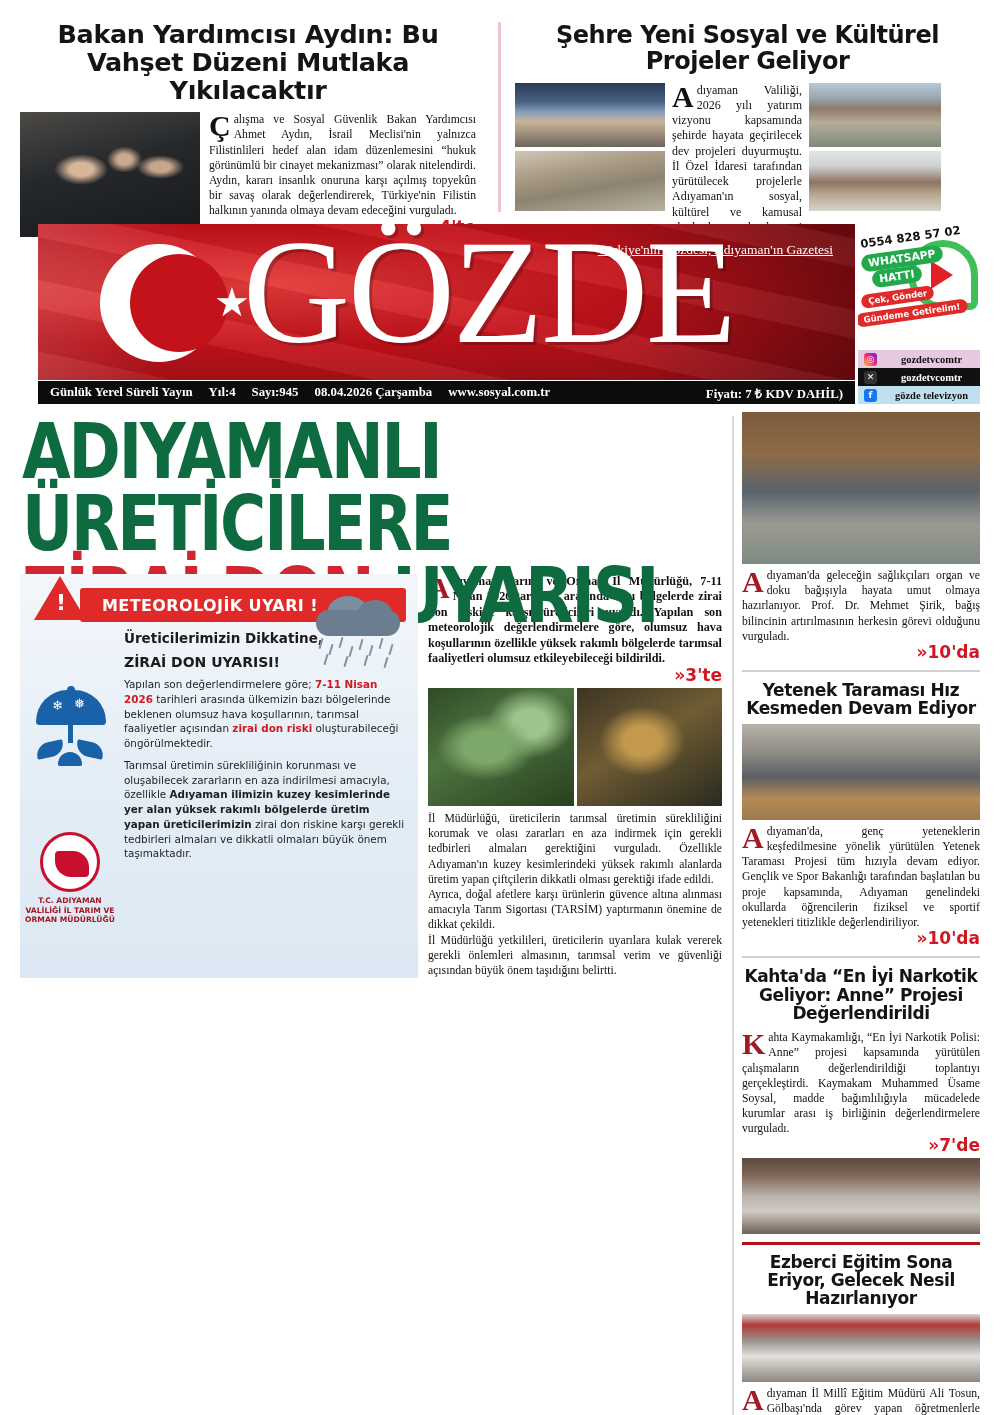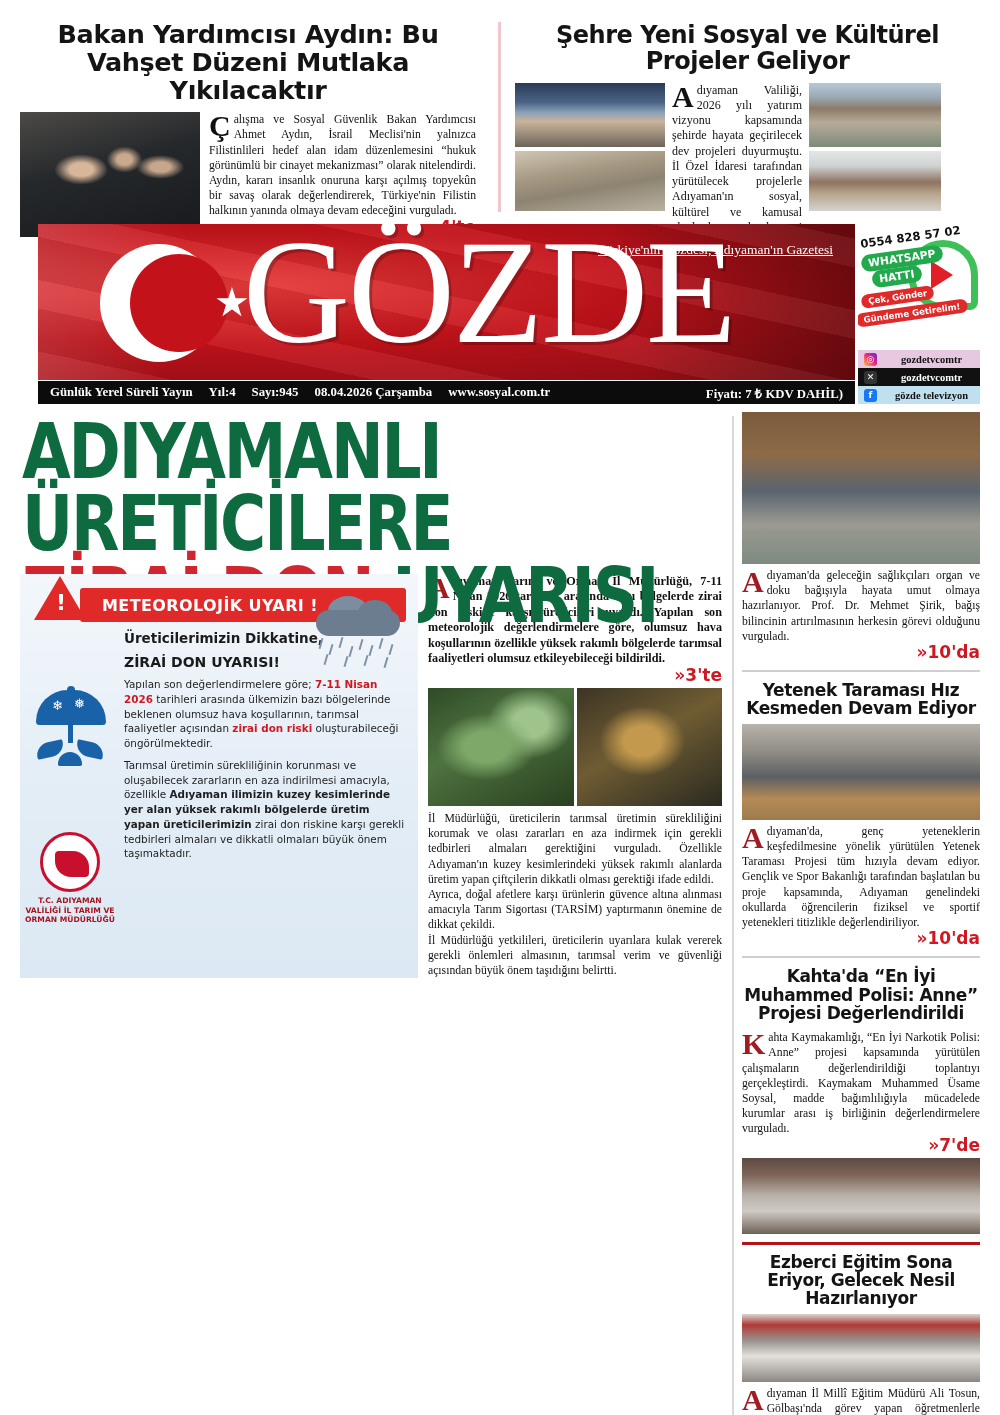--- a/index.html
+++ b/index.html
@@ -490,21 +490,21 @@
         <div class="rail-head">Yetenek Taraması Hız Kesmeden Devam Ediyor</div>
         <div class="ph gym" style="width:100%;height:96px;"></div>
         <div class="body-txt dropcap-red" style="margin-top:4px;">Adıyaman'da, genç yeteneklerin keşfedilmesine yönelik yürütülen Yetenek Taraması Projesi tüm hızıyla devam ediyor. Gençlik ve Spor Bakanlığı tarafından başlatılan bu proje kapsamında, Adıyaman genelindeki okullarda öğrencilerin fiziksel ve sportif yetenekleri titizlikle değerlendiriliyor.</div>
         <div class="clearfix">
             <span class="jump">»10'da</span>
           </div>
       </div>
       <div class="hr-grey"></div>
 
       <div class="rail-item">
-        <div class="rail-head">Kahta'da “En İyi Muhammed Polisi: Anne” Projesi Değerlendirildi</div>
+        <div class="rail-head">Kahta'da “En İyi Narkotik Geliyor: Anne” Projesi Değerlendirildi</div>
         <div class="body-txt dropcap-red" style="margin-top:2px;">Kahta Kaymakamlığı, “En İyi Narkotik Polisi: Anne” projesi kapsamında yürütülen çalışmaların değerlendirildiği toplantıyı gerçekleştirdi. Kaymakam Muhammed Üsame Soysal, madde bağımlılığıyla mücadelede kurumlar arası iş birliğinin değerlendirmelere vurguladı.</div>
         <div class="clearfix">
             <span class="jump">»7'de</span>
           </div>
         <div class="ph meeting" style="width:100%;height:76px;margin-top:3px;"></div>
       </div>
       <div class="hr-red"></div>
 
       <div class="rail-item">
         <div class="rail-head">Ezberci Eğitim Sona Eriyor, Gelecek Nesil Hazırlanıyor</div>

